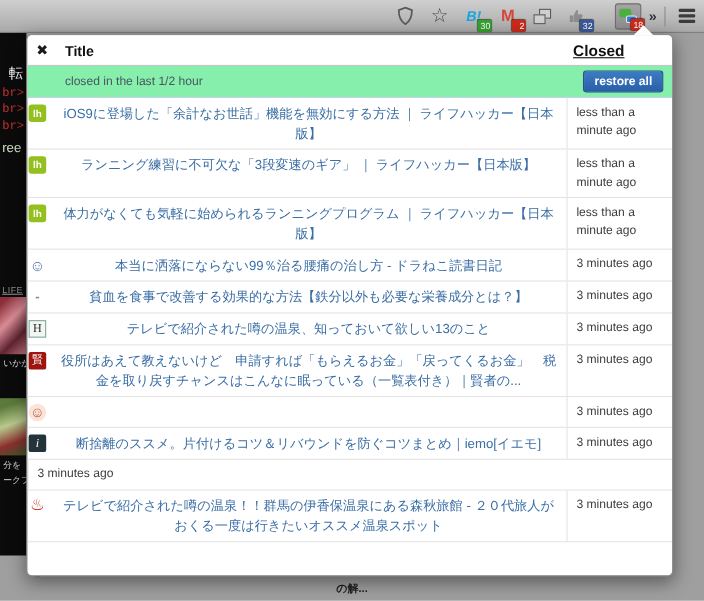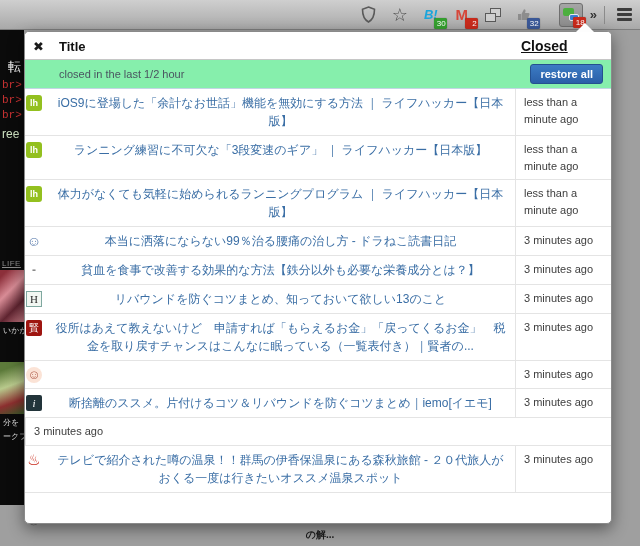--- a/index.html
+++ b/index.html
@@ -188,21 +188,21 @@
       <div class="row">
         <div class="row-left">
           <span class="fav fav-dash">-</span>
           <a class="row-title">貧血を食事で改善する効果的な方法【鉄分以外も必要な栄養成分とは？】</a>
         </div>
         <span class="row-closed">3 minutes ago</span>
       </div>
       <div class="row">
         <div class="row-left">
           <span class="fav fav-hletter">H</span>
-          <a class="row-title">リバウンドを防ぐコツまとめ、知っておいて欲しい13のこと</a>
+          <a class="row-title">テレビで紹介された噂の温泉、知っておいて欲しい13のこと</a>
         </div>
         <span class="row-closed">3 minutes ago</span>
       </div>
       <div class="row">
         <div class="row-left">
           <span class="fav fav-kenja">賢</span>
           <a class="row-title">役所はあえて教えないけど　申請すれば「もらえるお金」「戻ってくるお金」　税金を取り戻すチャンスはこんなに眠っている（一覧表付き）｜賢者の...</a>
         </div>
         <span class="row-closed">3 minutes ago</span>
       </div>

